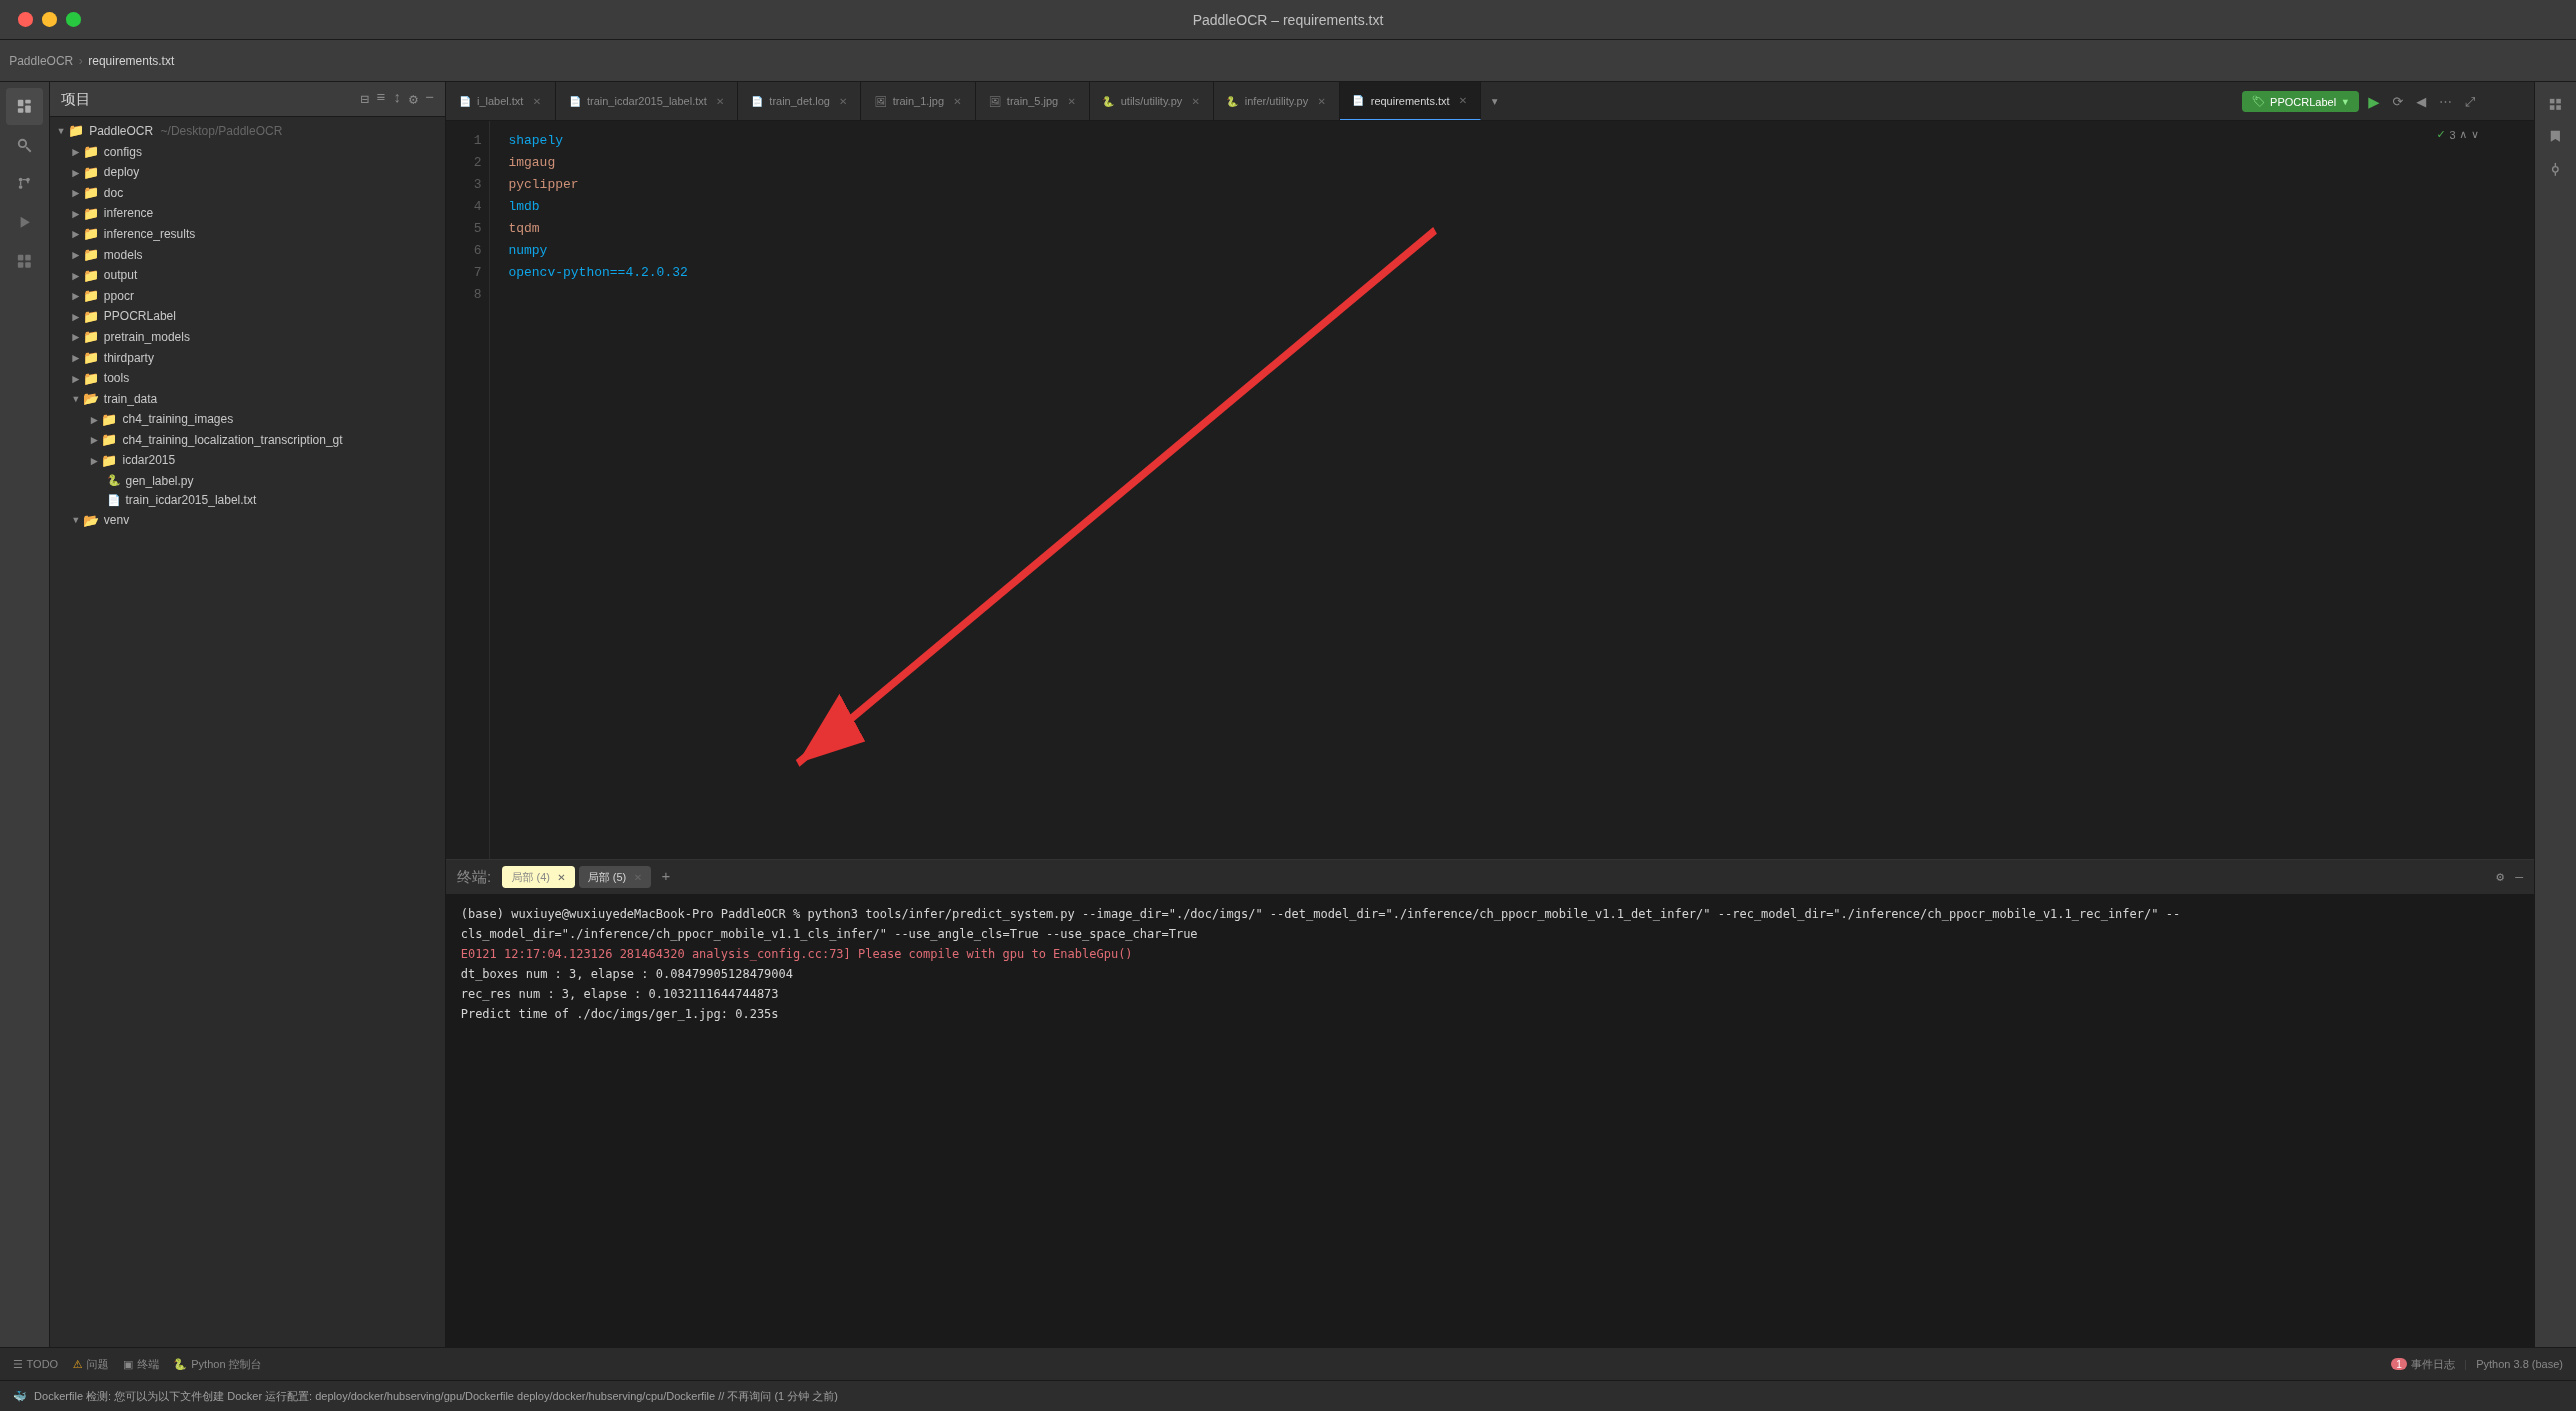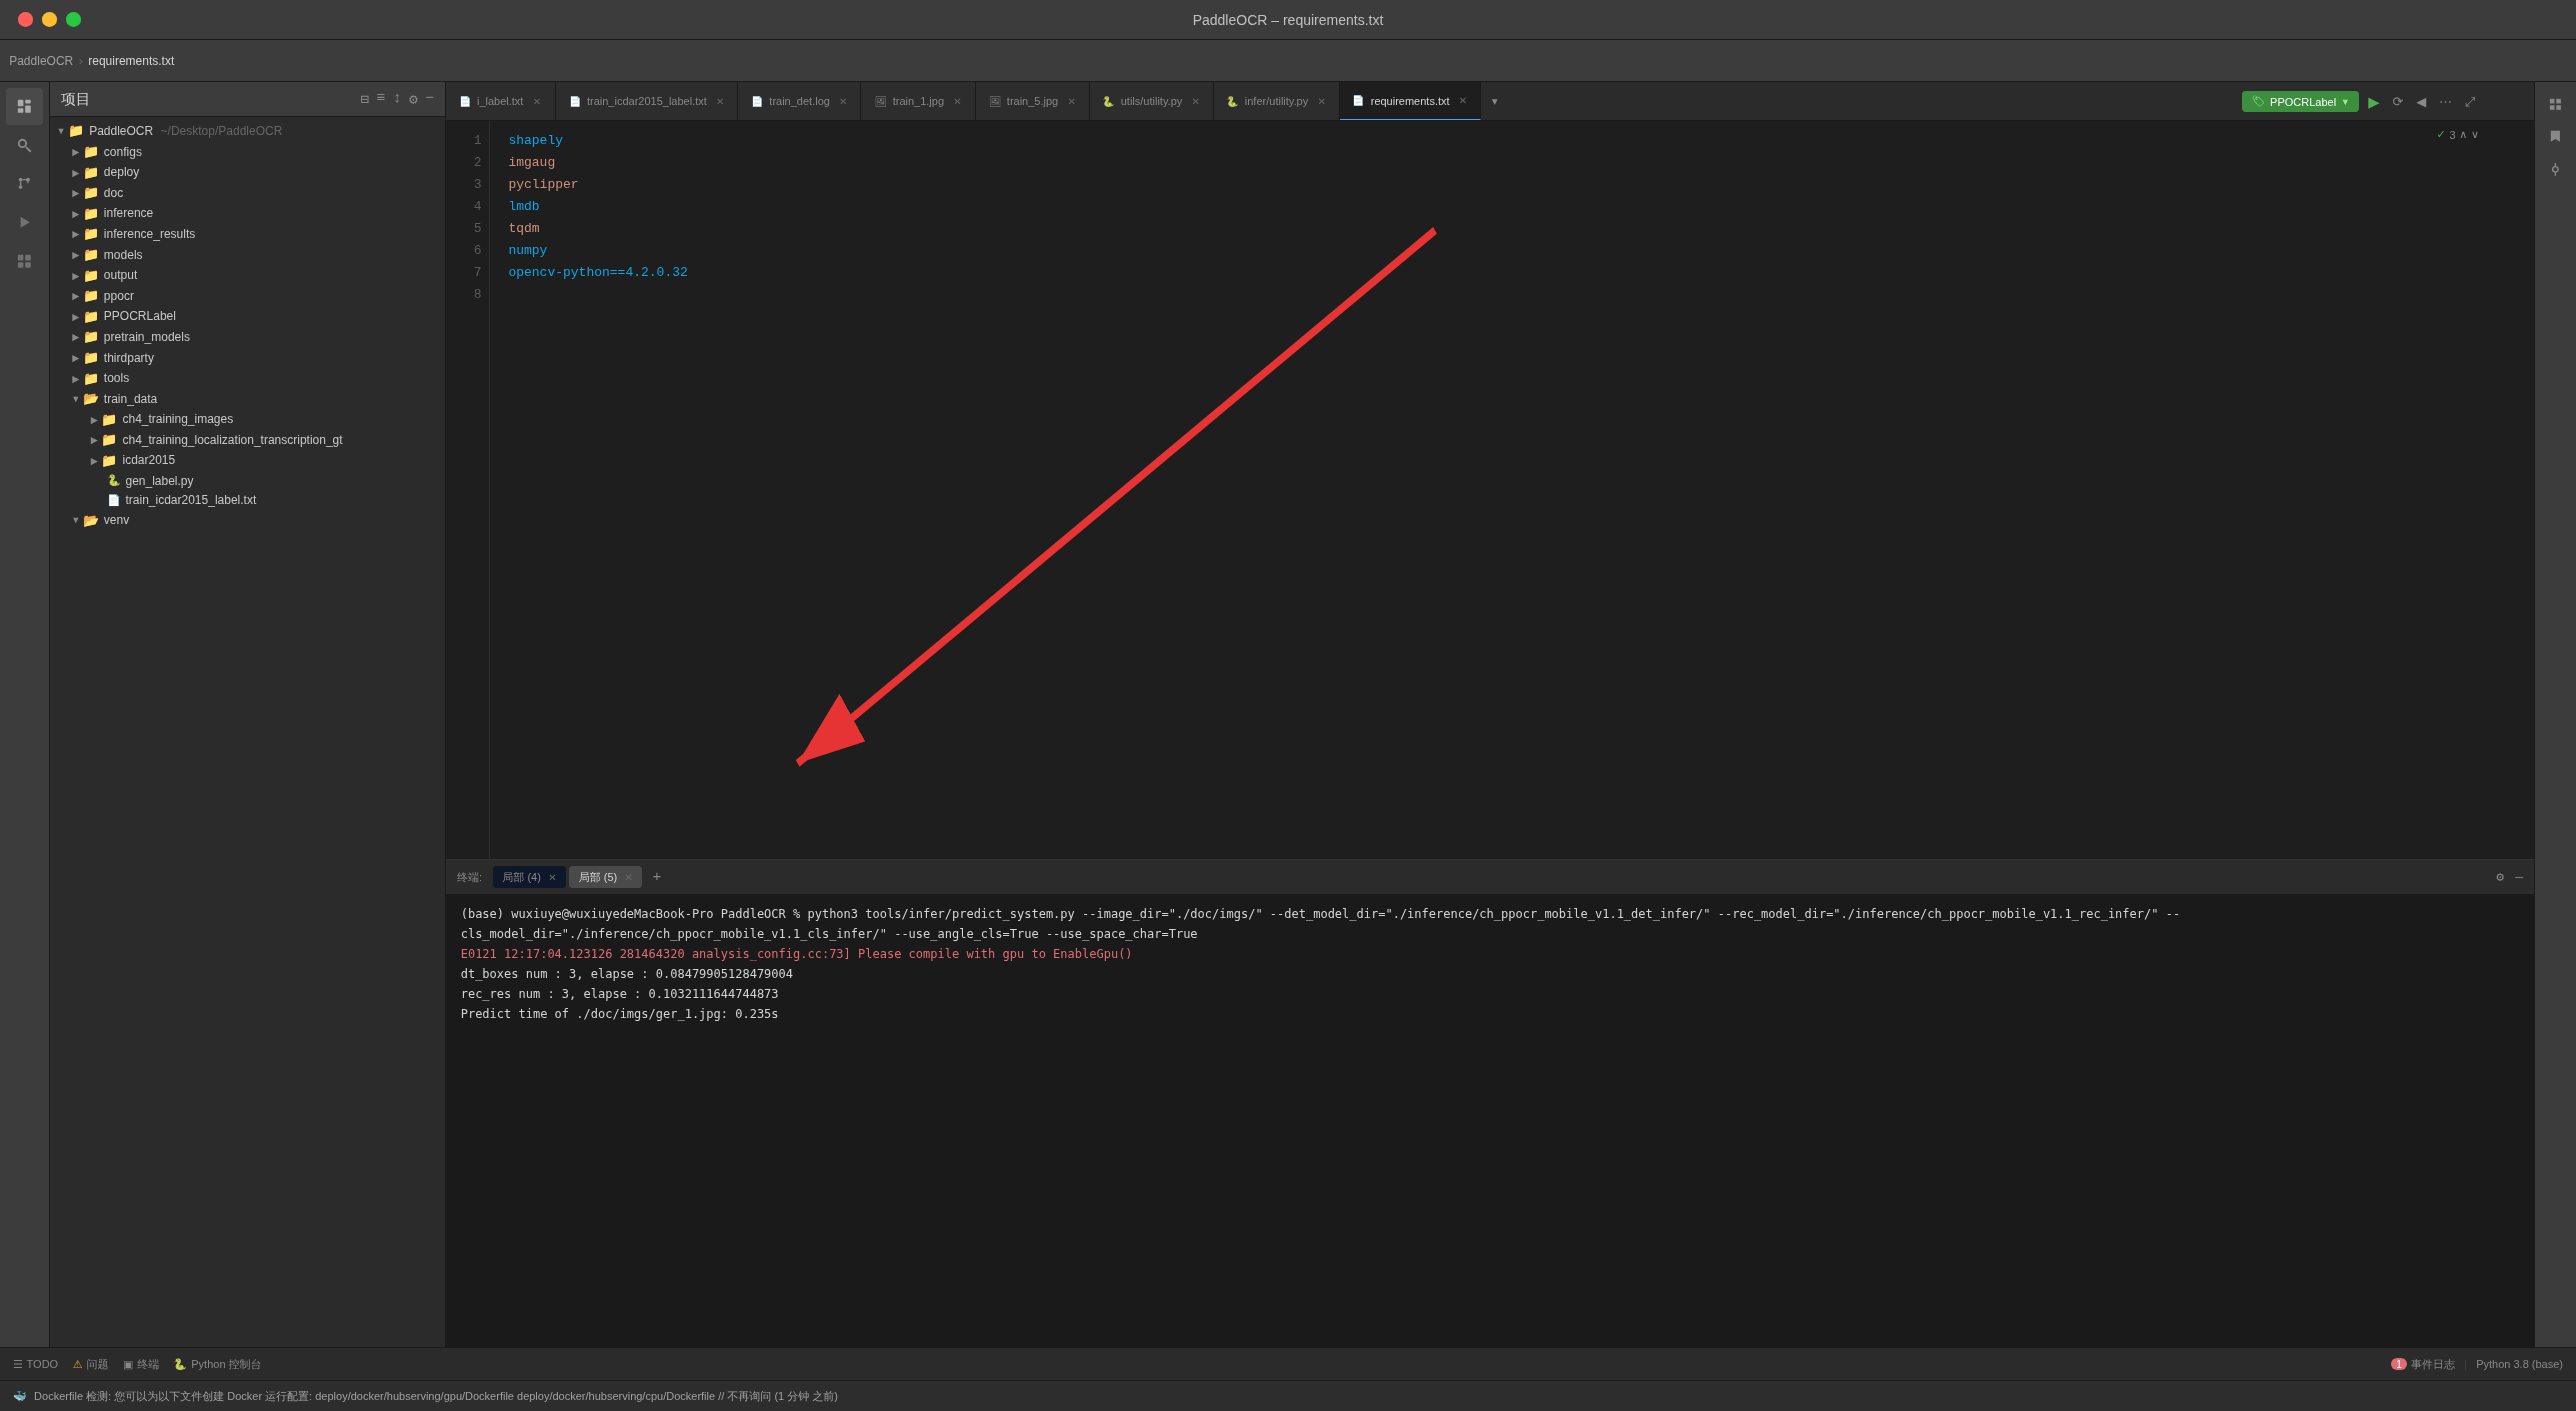--- a/index.html
+++ b/index.html
@@ -241,36 +241,36 @@
     .terminal-tabbar {
       height: 35px;
       background: #2b2b2b;
       display: flex;
       align-items: center;
       padding: 0 11px;
       gap: 3.7px;
       border-bottom: 0.9px solid #1a1a1a;
     }
     .terminal-label {
-      font-size: 11px;
+      font-size: 15px;
       font-family: -apple-system, sans-serif;
       color: #888;
       margin-right: 7.4px;
     }
     .terminal-tab {
       display: flex;
       align-items: center;
       padding: 3.7px 9.2px;
       border-radius: 3.7px;
       gap: 4.6px;
       font-size: 11px;
       font-family: -apple-system, sans-serif;
       color: #888;
       cursor: pointer;
-      background: #0f172a;
+      background: #fef9c3;
     }
     .terminal-tab.active { background: #4a4a4a; color: #d4d4d4; }
     .terminal-tab .t-close { font-size: 10px; color: #666; margin-left: 2.8px; }
     .terminal-add {
       width: 22px;
       height: 22px;
       display: flex;
       align-items: center;
       justify-content: center;
       color: #888;

